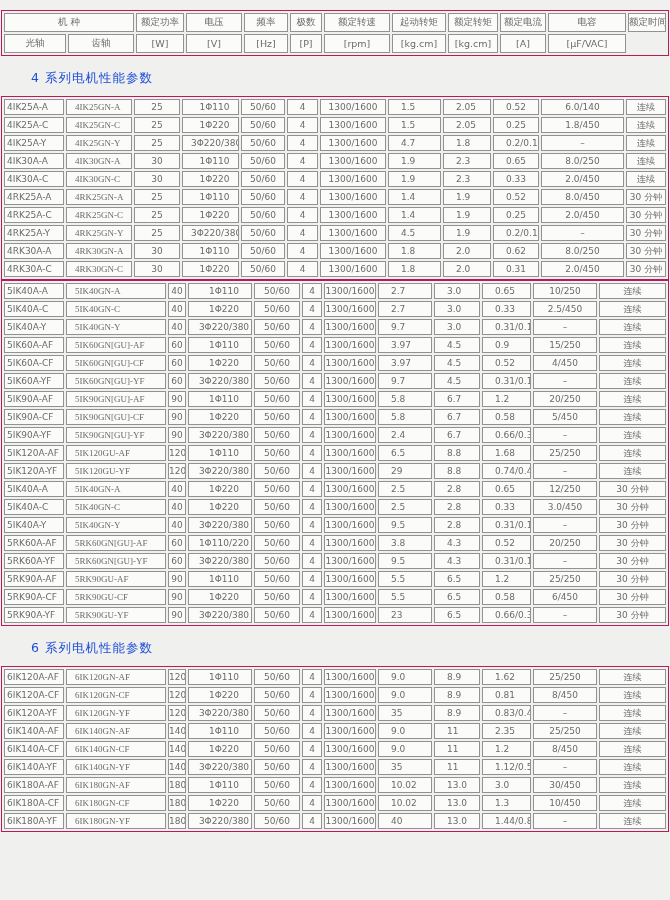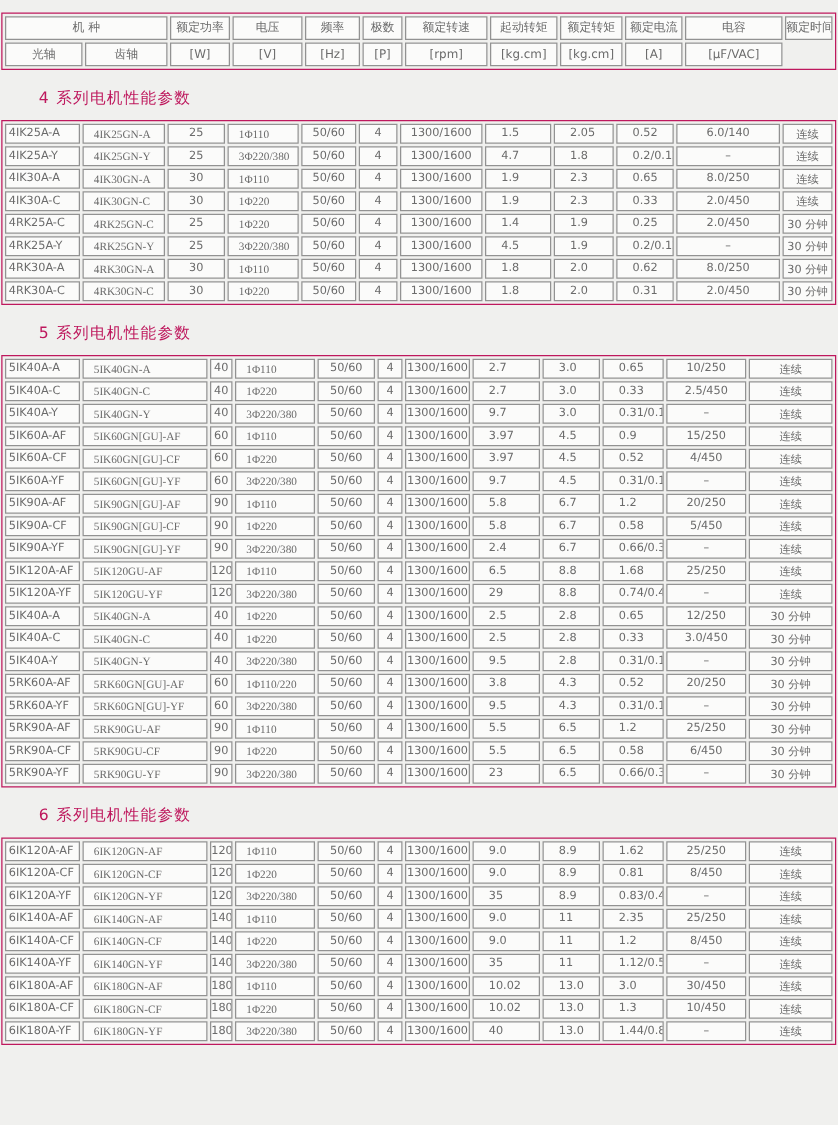--- a/index.html
+++ b/index.html
@@ -30,21 +30,21 @@
     color:#6b6b6b;
     padding:0;
   }
   
   table.hdr th{height:17px;font-size:9.5px;}
   table.hdr .noborder{border:none;background:transparent;}
   
   table.series td{height:14px;}
   td.c1{text-align:left;padding-left:2px;}
   td.c2{text-align:left;padding-left:8px;font-family:Liberation Serif, serif;}
-  td.c4{text-align:left;padding-left:8px;font-family:Liberation Serif, serif;}
+  td.c4{text-align:center;padding-left:8px;}
   td.c8,td.c9,td.c10{text-align:left;padding-left:12px;}
   
   table.hdr col.h1{width:62px;}  table.hdr col.h2{width:66px;}
   table.hdr col.h3{width:48px;}  table.hdr col.h4{width:56px;}
   table.hdr col.h5{width:44px;}  table.hdr col.h6{width:32px;}
   table.hdr col.h7{width:66px;}  table.hdr col.h8{width:54px;}
   table.hdr col.h9{width:50px;}  table.hdr col.h10{width:46px;}
   table.hdr col.h11{width:78px;} table.hdr col.h12{width:38px;}
   
   table.w4 col.h1{width:60px;}  table.w4 col.h2{width:66px;}
@@ -55,21 +55,21 @@
   table.w4 col.h11{width:83px;} table.w4 col.h12{width:40px;}
   
   table.w56 col.h1{width:60px;}  table.w56 col.h2{width:100px;}
   table.w56 col.h3{width:18px;}  table.w56 col.h4{width:64px;}
   table.w56 col.h5{width:46px;}  table.w56 col.h6{width:20px;}
   table.w56 col.h7{width:52px;}  table.w56 col.h8{width:54px;}
   table.w56 col.h9{width:46px;}  table.w56 col.h10{width:49px;}
   table.w56 col.h11{width:64px;} table.w56 col.h12{width:67px;}
   .section-title{
     font-size:12.5px;
-    color:#be185d;
+    color:#1d4ed8;
     margin:14px 0 9px 30px;
     letter-spacing:1px;
   }
 </style>
 </head>
 <body>
 
 <div class="page">
 
   <table class="hdr">
@@ -143,20 +143,34 @@
           <td class="c5">50/60</td>
           <td class="c6">4</td>
           <td class="c7">1300/1600</td>
           <td class="c8">1.5</td>
           <td class="c9">2.05</td>
           <td class="c10">0.52</td>
           <td class="c11">6.0/140</td>
           <td class="c12">连续</td>
         </tr>
         <tr>
+          <td class="c1">4IK25A-C</td>
+          <td class="c2">4IK25GN-C</td>
+          <td class="c3">25</td>
+          <td class="c4">1Φ220</td>
+          <td class="c5">50/60</td>
+          <td class="c6">4</td>
+          <td class="c7">1300/1600</td>
+          <td class="c8">1.5</td>
+          <td class="c9">2.05</td>
+          <td class="c10">0.25</td>
+          <td class="c11">1.8/450</td>
+          <td class="c12">连续</td>
+        </tr>
+        <tr>
           <td class="c1">4IK25A-Y</td>
           <td class="c2">4IK25GN-Y</td>
           <td class="c3">25</td>
           <td class="c4">3Φ220/380</td>
           <td class="c5">50/60</td>
           <td class="c6">4</td>
           <td class="c7">1300/1600</td>
           <td class="c8">4.7</td>
           <td class="c9">1.8</td>
           <td class="c10">0.2/0.12</td>
@@ -185,20 +199,34 @@
           <td class="c5">50/60</td>
           <td class="c6">4</td>
           <td class="c7">1300/1600</td>
           <td class="c8">1.9</td>
           <td class="c9">2.3</td>
           <td class="c10">0.33</td>
           <td class="c11">2.0/450</td>
           <td class="c12">连续</td>
         </tr>
         <tr>
+          <td class="c1">4RK25A-A</td>
+          <td class="c2">4RK25GN-A</td>
+          <td class="c3">25</td>
+          <td class="c4">1Φ110</td>
+          <td class="c5">50/60</td>
+          <td class="c6">4</td>
+          <td class="c7">1300/1600</td>
+          <td class="c8">1.4</td>
+          <td class="c9">1.9</td>
+          <td class="c10">0.52</td>
+          <td class="c11">8.0/450</td>
+          <td class="c12">30 分钟</td>
+        </tr>
+        <tr>
           <td class="c1">4RK25A-C</td>
           <td class="c2">4RK25GN-C</td>
           <td class="c3">25</td>
           <td class="c4">1Φ220</td>
           <td class="c5">50/60</td>
           <td class="c6">4</td>
           <td class="c7">1300/1600</td>
           <td class="c8">1.4</td>
           <td class="c9">1.9</td>
           <td class="c10">0.25</td>
@@ -243,21 +271,20 @@
           <td class="c7">1300/1600</td>
           <td class="c8">1.8</td>
           <td class="c9">2.0</td>
           <td class="c10">0.31</td>
           <td class="c11">2.0/450</td>
           <td class="c12">30 分钟</td>
         </tr>
       </tbody>
   </table>
 
-  <div class="section-title">5 系列电机性能参数</div>
   <table class="series w56">
     <colgroup>
       <col class="h1">
         <col class="h2">
         <col class="h3">
         <col class="h4">
       <col class="h5">
         <col class="h6">
         <col class="h7">
         <col class="h8">

